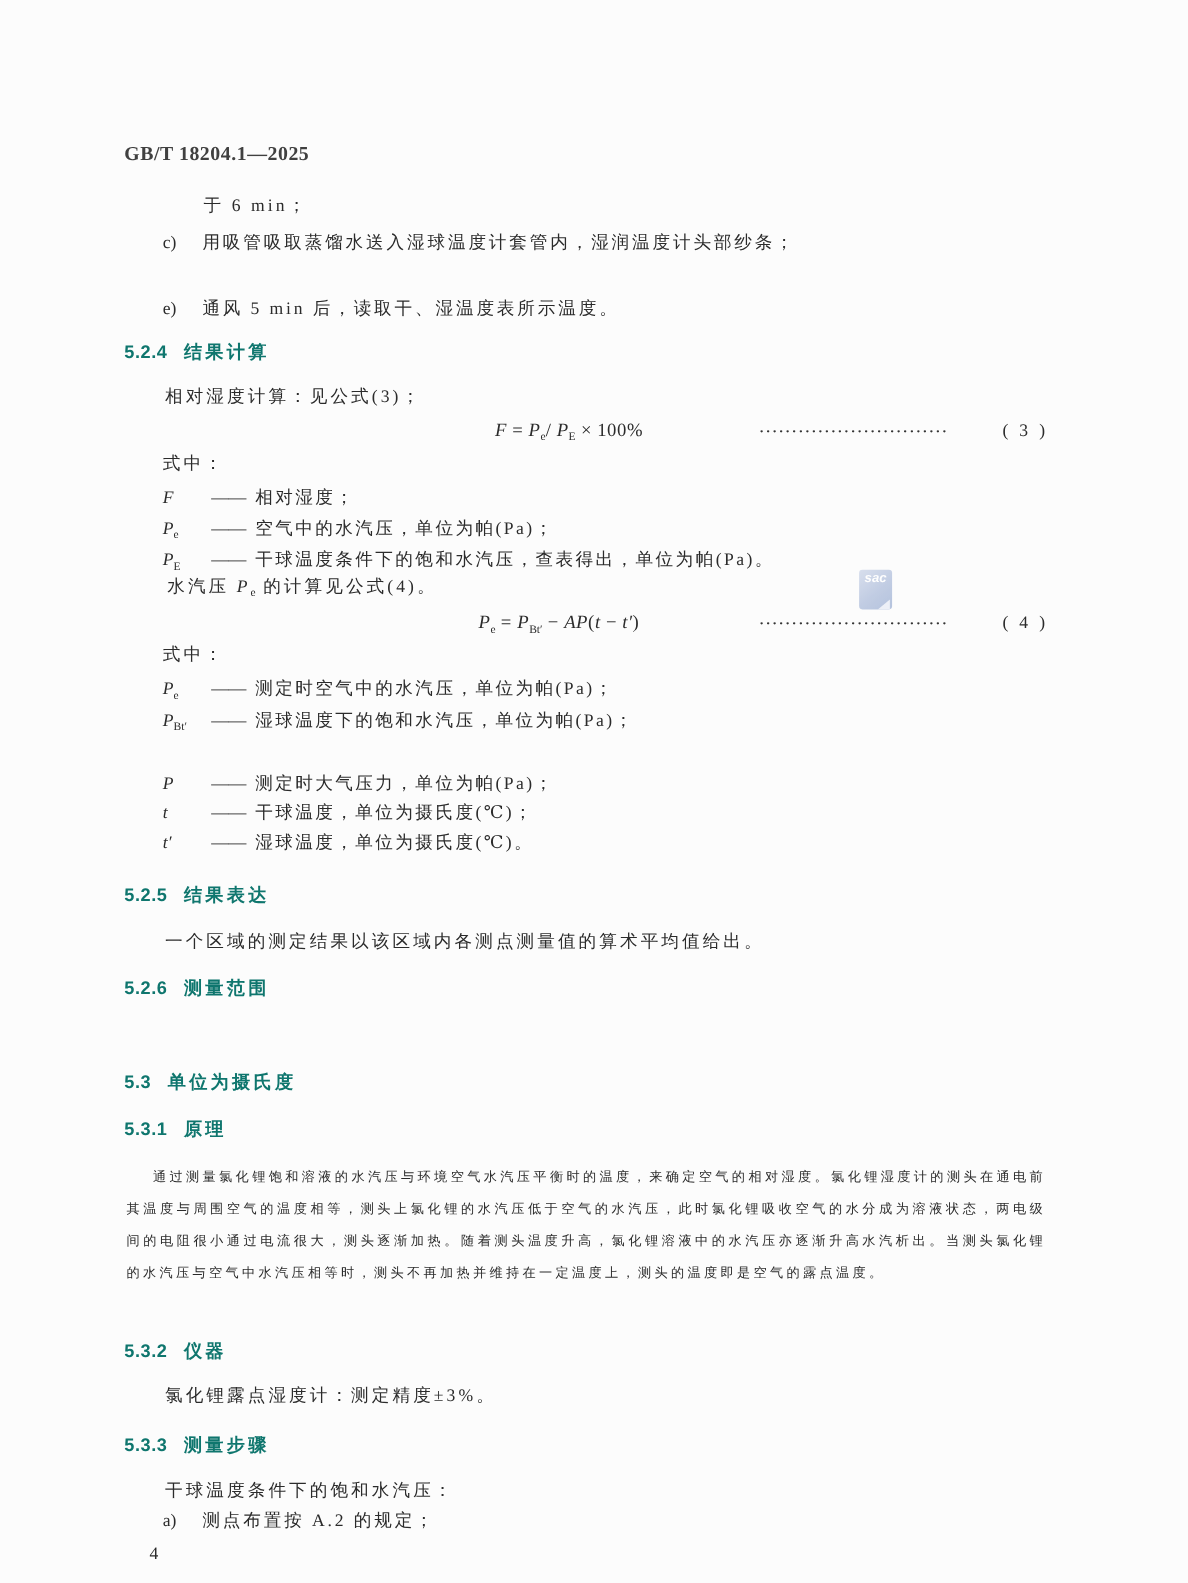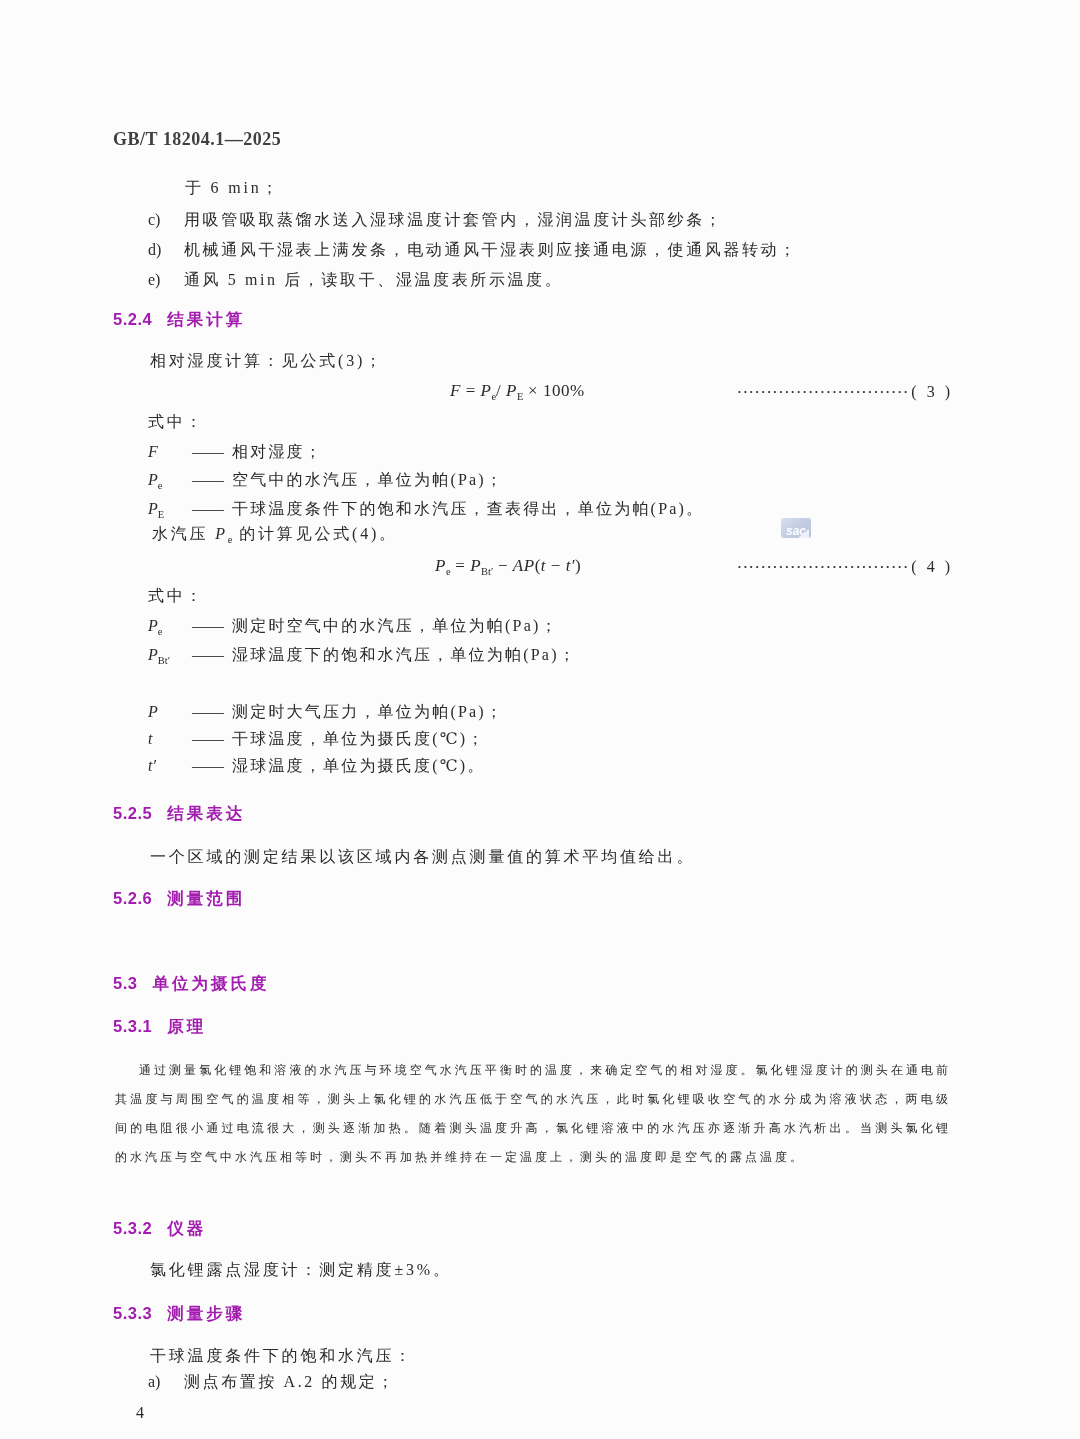--- a/index.html
+++ b/index.html
@@ -3,50 +3,50 @@
 <meta charset="utf-8">
 <style>
   html,body{margin:0;padding:0;background:#fcfcfc;}
   .page{position:relative;width:1080px;height:1439px;background:#fcfcfc;overflow:hidden;
         font-family:"Liberation Serif","DejaVu Serif",serif;color:#2b2b2b;}
   .abs{position:absolute;}
   
   .std-header{font-weight:bold;font-size:18px;letter-spacing:.5px;color:#404040;white-space:nowrap;}
   
   .heading{font-family:"Liberation Sans","DejaVu Sans",sans-serif;font-weight:bold;
-           font-size:16.5px;color:#a21caf;white-space:nowrap;}
+           font-size:16.5px;color:#0f766e;white-space:nowrap;}
   .hnum{margin-right:15px;letter-spacing:.5px;}
   .htitle{letter-spacing:3px;}
   
   .body-line{font-size:16px;letter-spacing:2.8px;white-space:nowrap;line-height:18px;}
   .para-just{font-size:12px;letter-spacing:3px;line-height:29px;text-align:justify;text-indent:2em;}
   
   .listrow{left:148px;white-space:nowrap;font-size:16px;}
   .llabel{display:inline-block;width:36px;letter-spacing:0;}
   .ltext{letter-spacing:2.6px;}
   
   .defrow{left:148px;white-space:nowrap;font-size:16px;}
   .term{display:inline-block;min-width:44px;letter-spacing:0;}
   .term i,.pvar{font-style:italic;font-family:"Liberation Serif","DejaVu Serif",serif;}
   sub{font-size:10.5px;letter-spacing:0;vertical-align:-4px;}
   .ddash{letter-spacing:0;}
   .desc{letter-spacing:2.2px;margin-left:8px;}
   
-  .frow{left:430px;width:523px;display:flex;align-items:center;white-space:nowrap;}
+  .frow{left:430px;width:523px;display:flex;align-items:center;white-space:nowrap;gap:47px;}
   .formula{font-size:17px;letter-spacing:.5px;}
   .formula i{font-style:italic;}
   .fspacer{flex:1;}
   .leader{font-size:13px;font-weight:bold;letter-spacing:1.6px;color:#333;margin-right:2px;}
   .flabel{font-size:16px;letter-spacing:3px;}
   .f3-indent{margin-left:20px;}
   .f4-indent{margin-left:5px;}
   
-  .watermark{width:30px;height:20px;border-radius:3px;opacity:.75;z-index:0;
+  .watermark{width:30px;height:36px;border-radius:3px;opacity:.75;z-index:0;
              background:linear-gradient(140deg,#ccd5e8 0%,#aebddb 55%,#9db0d3 100%);
-             display:flex;align-items:flex-end;justify-content:center;}
+             display:flex;align-items:flex-start;justify-content:center;}
   .watermark::after{content:"";position:absolute;right:2px;bottom:0;width:0;height:0;
              border-style:solid;border-width:0 0 9px 11px;
              border-color:transparent transparent #e9edf6 transparent;}
   .wm-text{color:#ffffff;font-family:"Liberation Sans",sans-serif;font-style:italic;
            font-weight:bold;font-size:12px;letter-spacing:0;}
   .footer-num{font-size:16px;letter-spacing:0;}
 </style>
 </head>
 <body>
 
@@ -55,23 +55,20 @@
   <div class="abs watermark" style="top:518px;left:781px">
     <span class="wm-text">sac</span>
   </div>
 
   <div class="abs std-header" style="top:129px;left:113px">GB/T 18204.1—2025</div>
 
   <div class="abs body-line" style="top:179px;left:185px">于 6 min；</div>
 
   <div class="abs listrow" style="top:210px">
     <span class="llabel">c)</span><span class="ltext">用吸管吸取蒸馏水送入湿球温度计套管内，湿润温度计头部纱条；</span>
-  </div>
-  <div class="abs listrow" style="top:240px">
-    <span class="llabel">d)</span><span class="ltext">机械通风干湿表上满发条，电动通风干湿表则应接通电源，使通风器转动；</span>
   </div>
   <div class="abs listrow" style="top:270px">
     <span class="llabel">e)</span><span class="ltext">通风 5 min 后，读取干、湿温度表所示温度。</span>
   </div>
 
   <div class="abs heading" style="top:309px;left:113px">
     <span class="hnum">5.2.4</span><span class="htitle">结果计算</span>
   </div>
 
   <div class="abs body-line" style="top:352px;left:150px">相对湿度计算：见公式(3)；</div>

